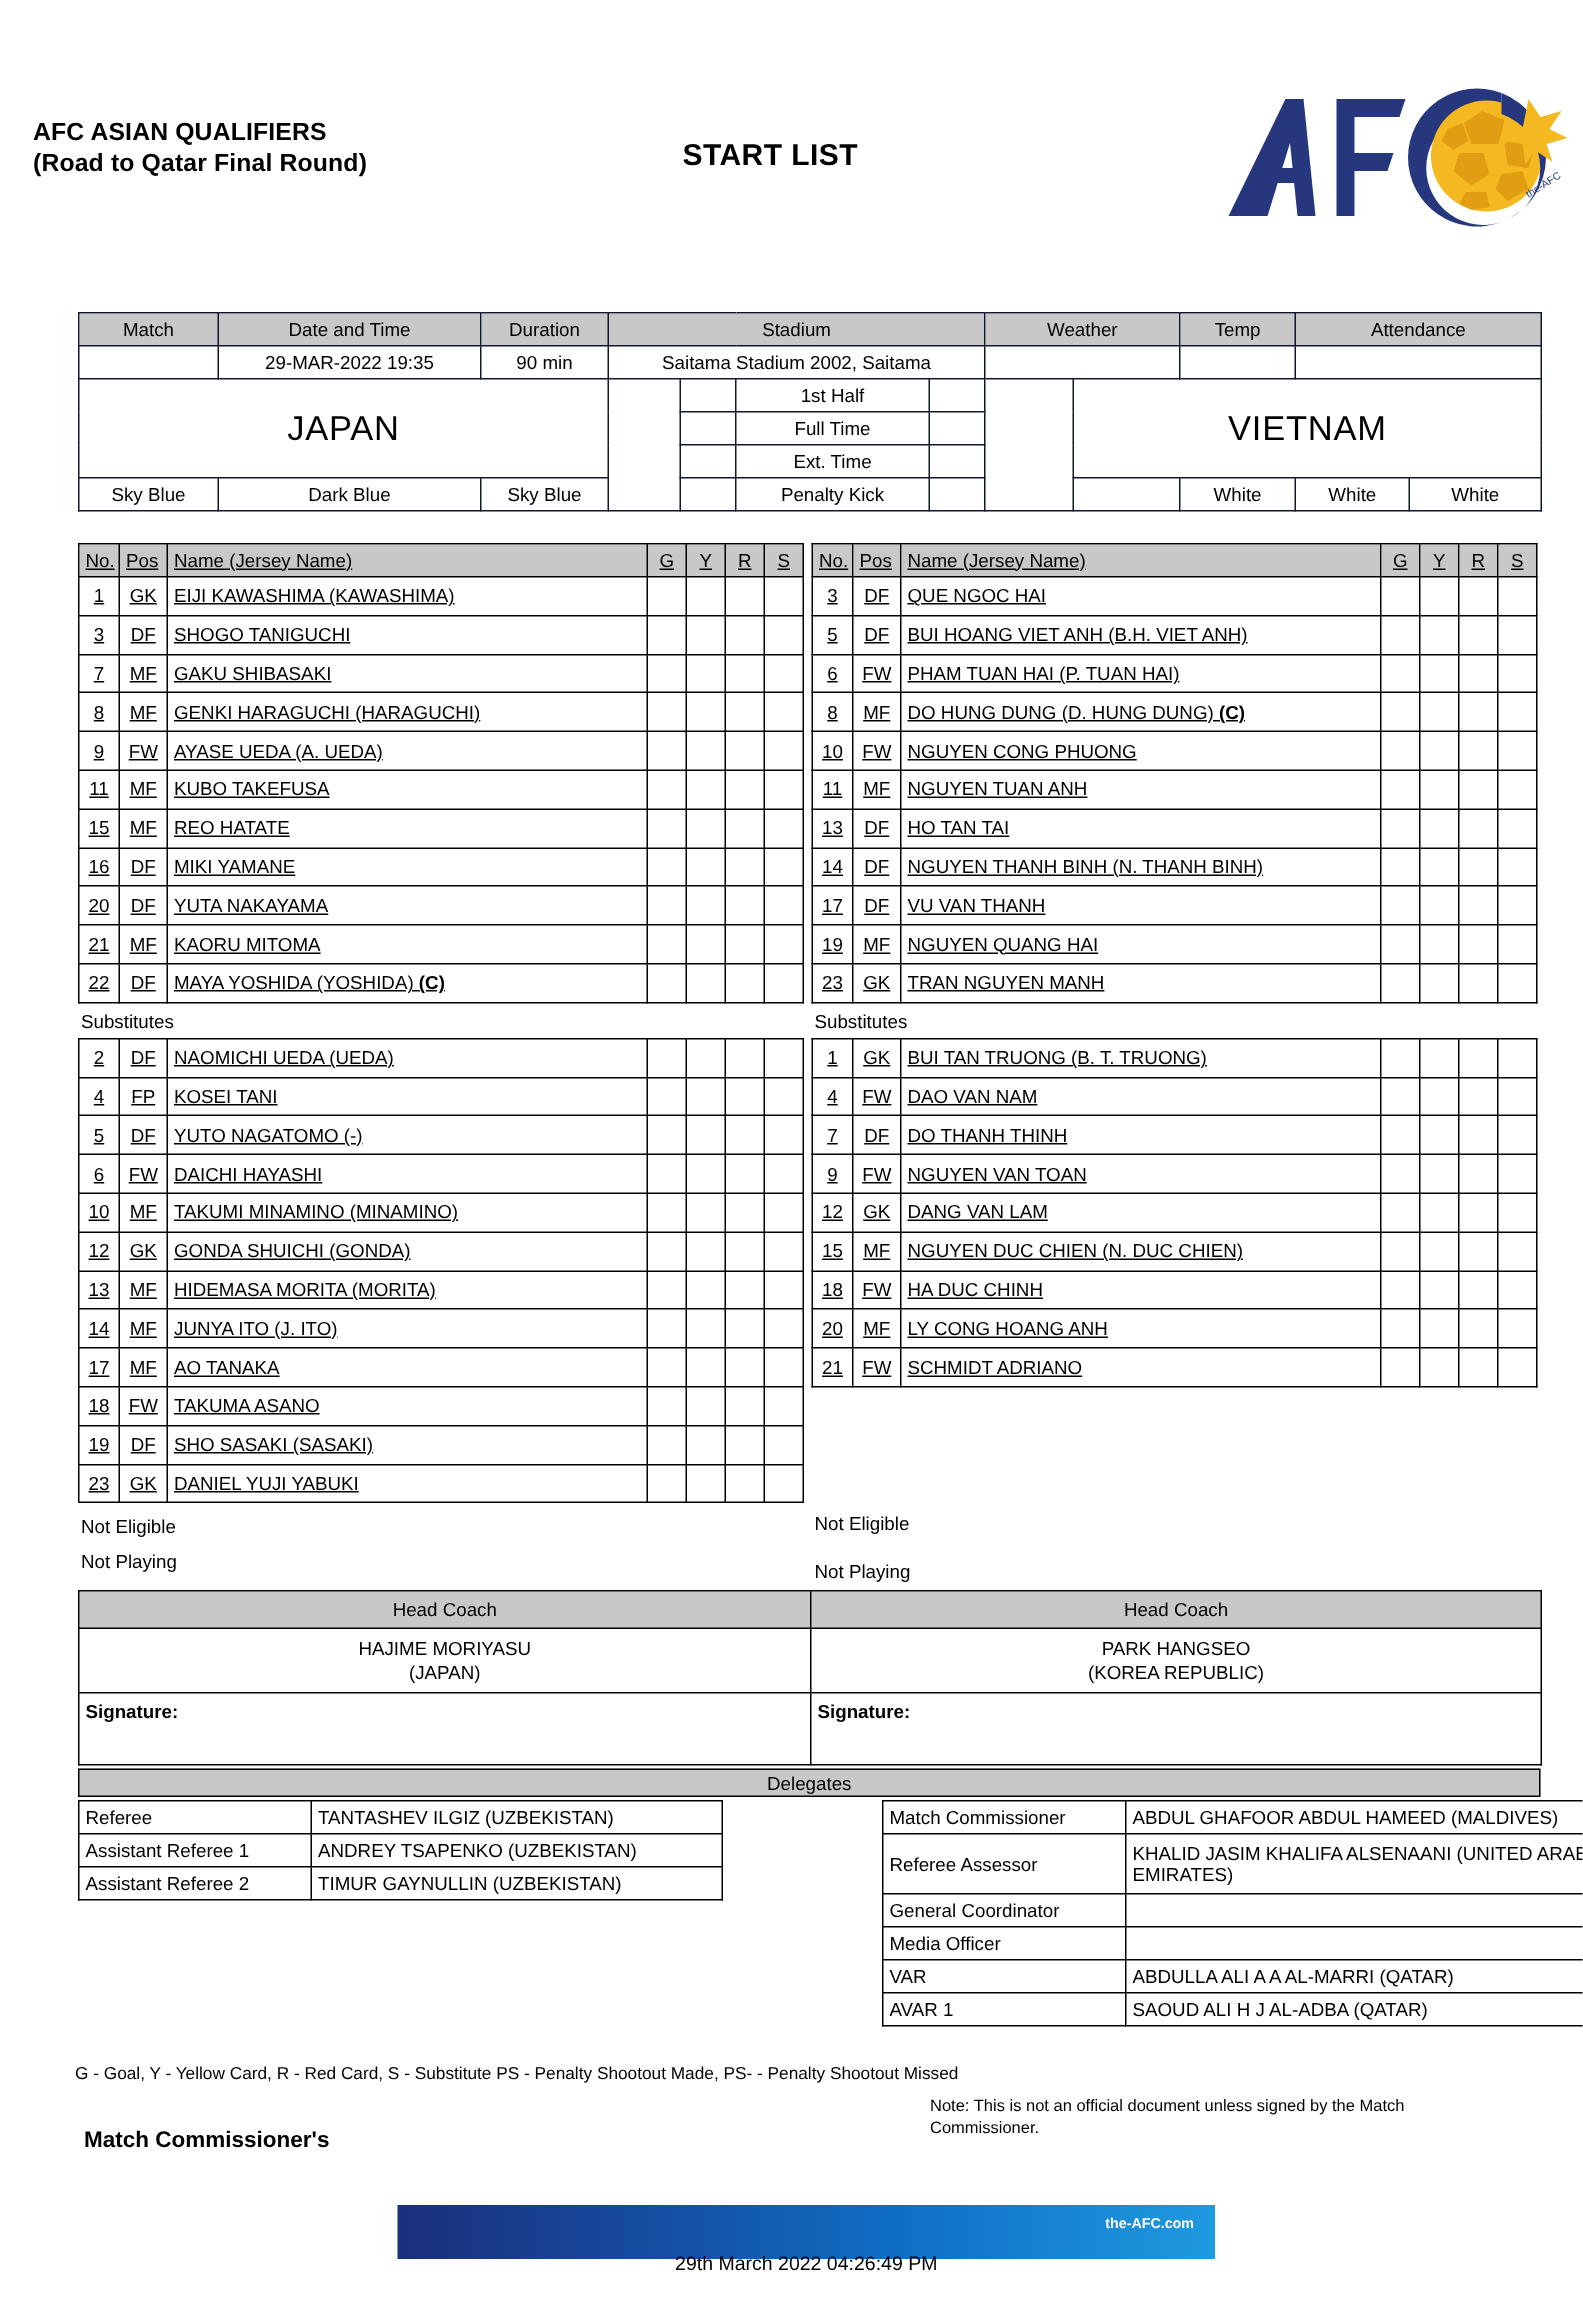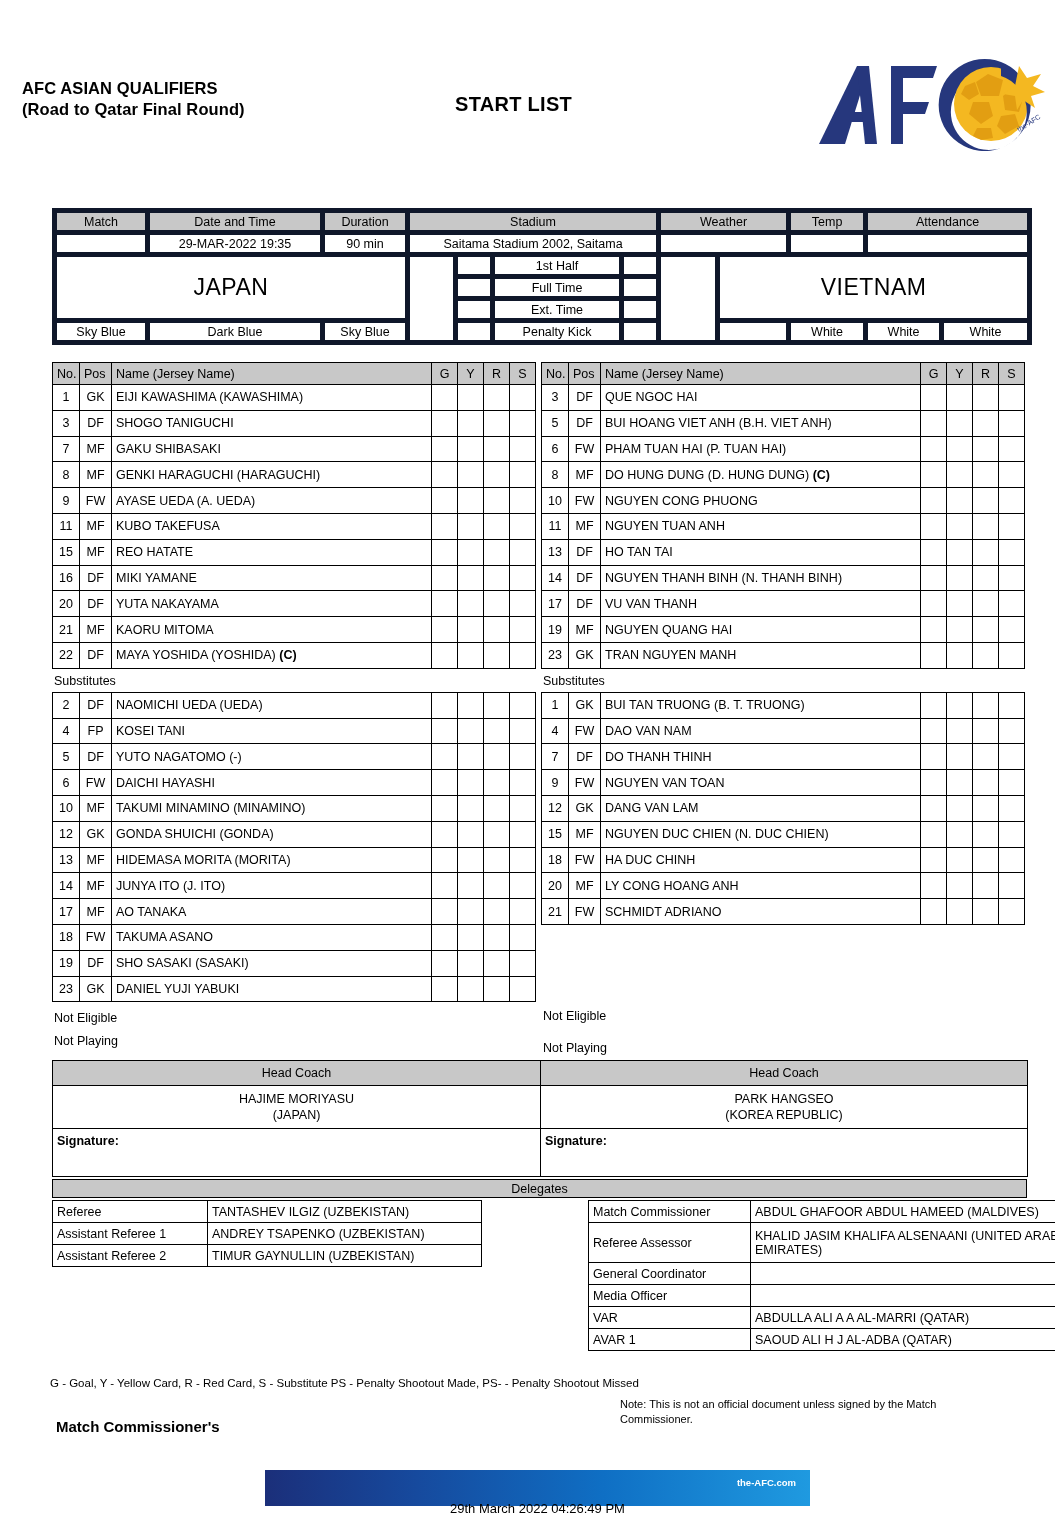--- a/index.html
+++ b/index.html
@@ -54,21 +54,21 @@
     left: 52px;
     top: 208px;
     width: 975px;
   }
   table.grid {
     border-collapse: collapse;
     table-layout: fixed;
     font-size: 12.5px;
   }
   table.grid td, table.grid th {
-    border: 5px solid #0f172a;
+    border: 1px solid #0f172a;
     padding: 1px 3px;
     vertical-align: middle;
     font-weight: normal;
     height: 21px;
     box-sizing: border-box;
     overflow: hidden;
     white-space: nowrap;
   }
   .hdr {
     background: #c8c8c8;
@@ -113,20 +113,21 @@
     position: absolute;
     left: 489px;
     top: 0;
     width: 483px;
   }
   table.players {
     width: 483px;
     border-collapse: collapse;
     table-layout: fixed;
     font-size: 12.5px;
+    text-decoration: underline;
   }
   table.players td, table.players th {
     border: 1px solid #000;
     height: 25.8px;
     box-sizing: border-box;
     padding: 0 4px;
     font-weight: normal;
     white-space: nowrap;
     overflow: hidden;
   }

